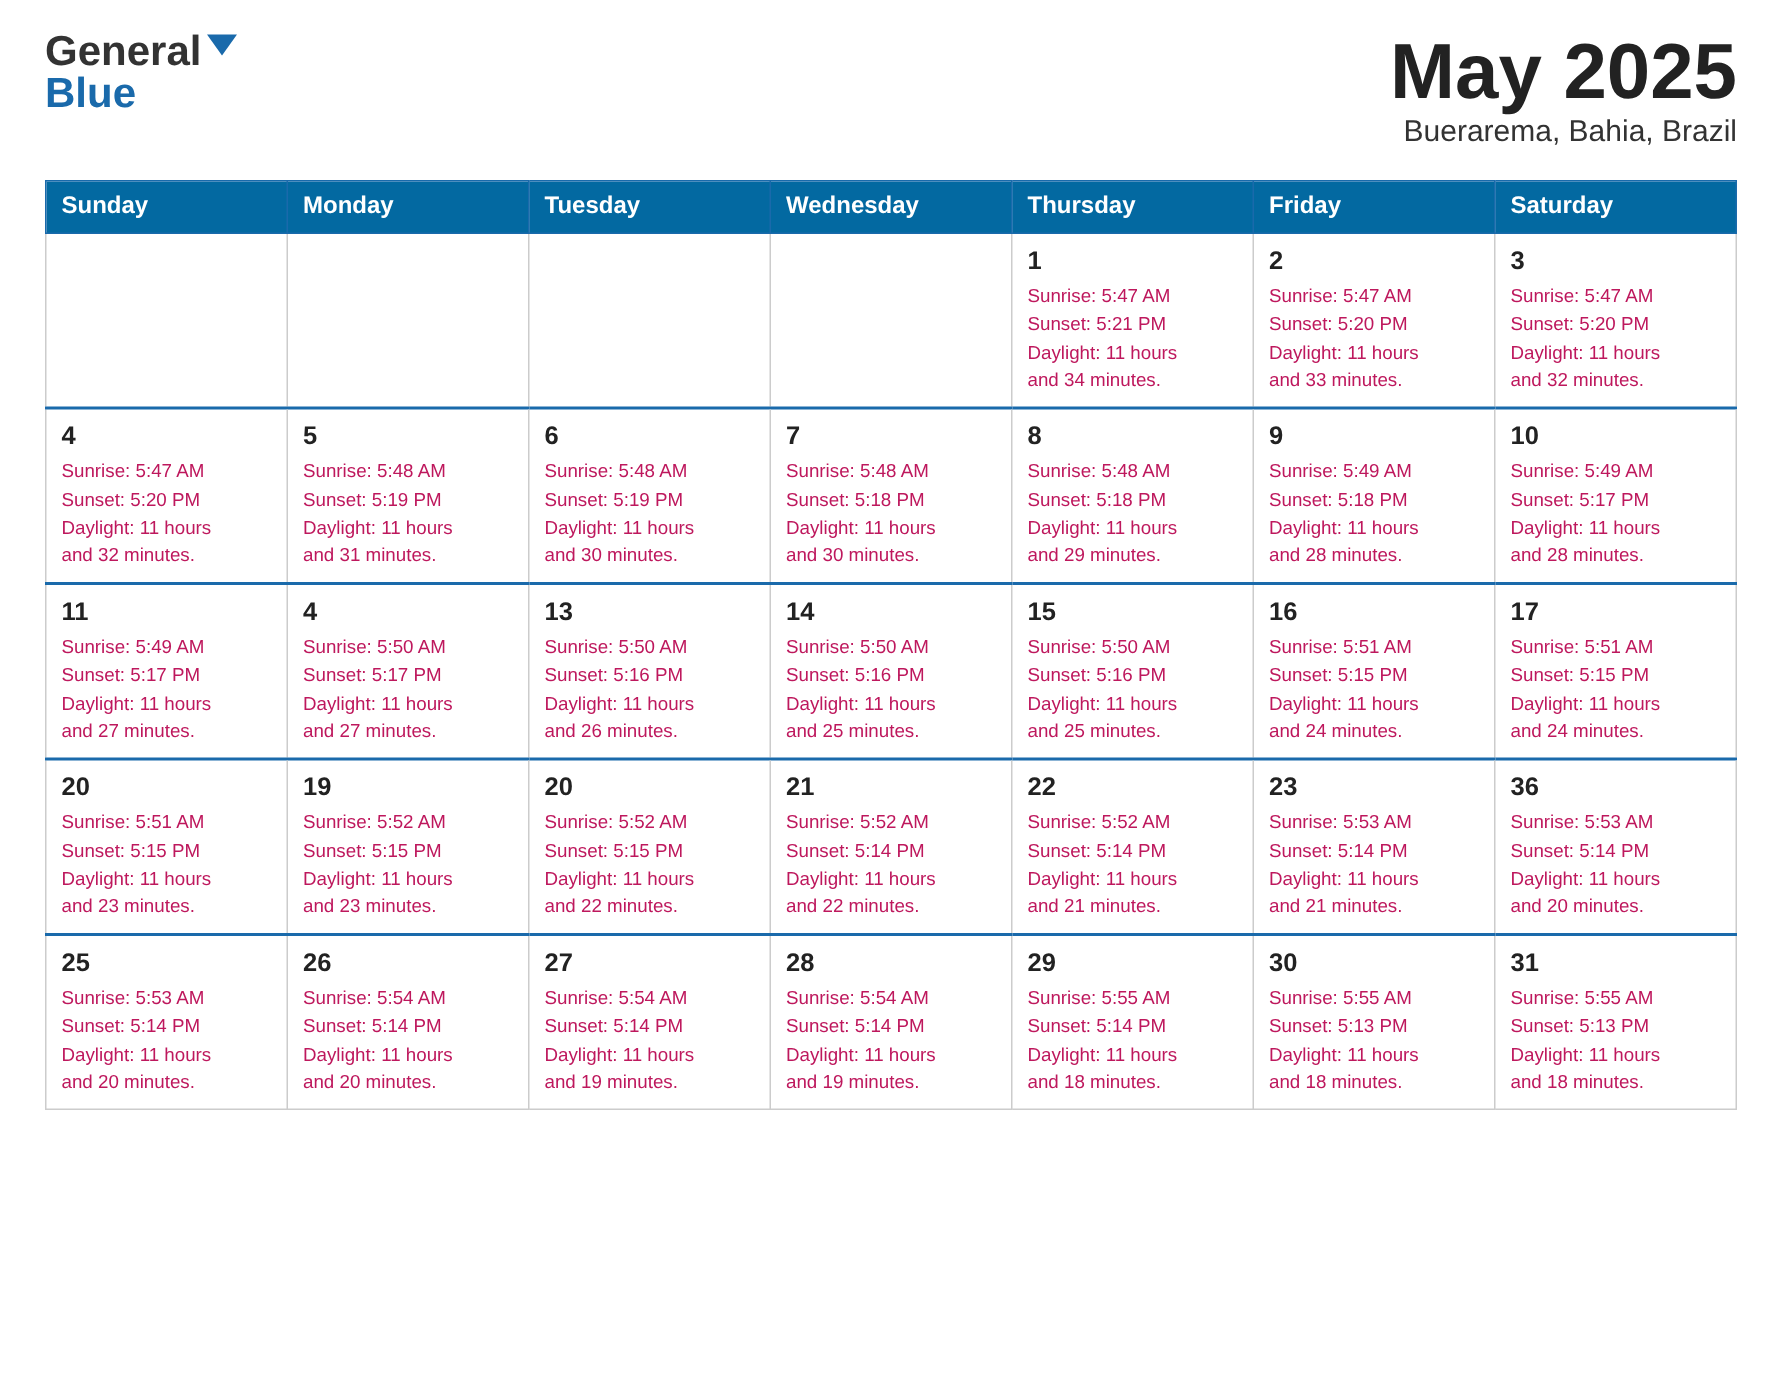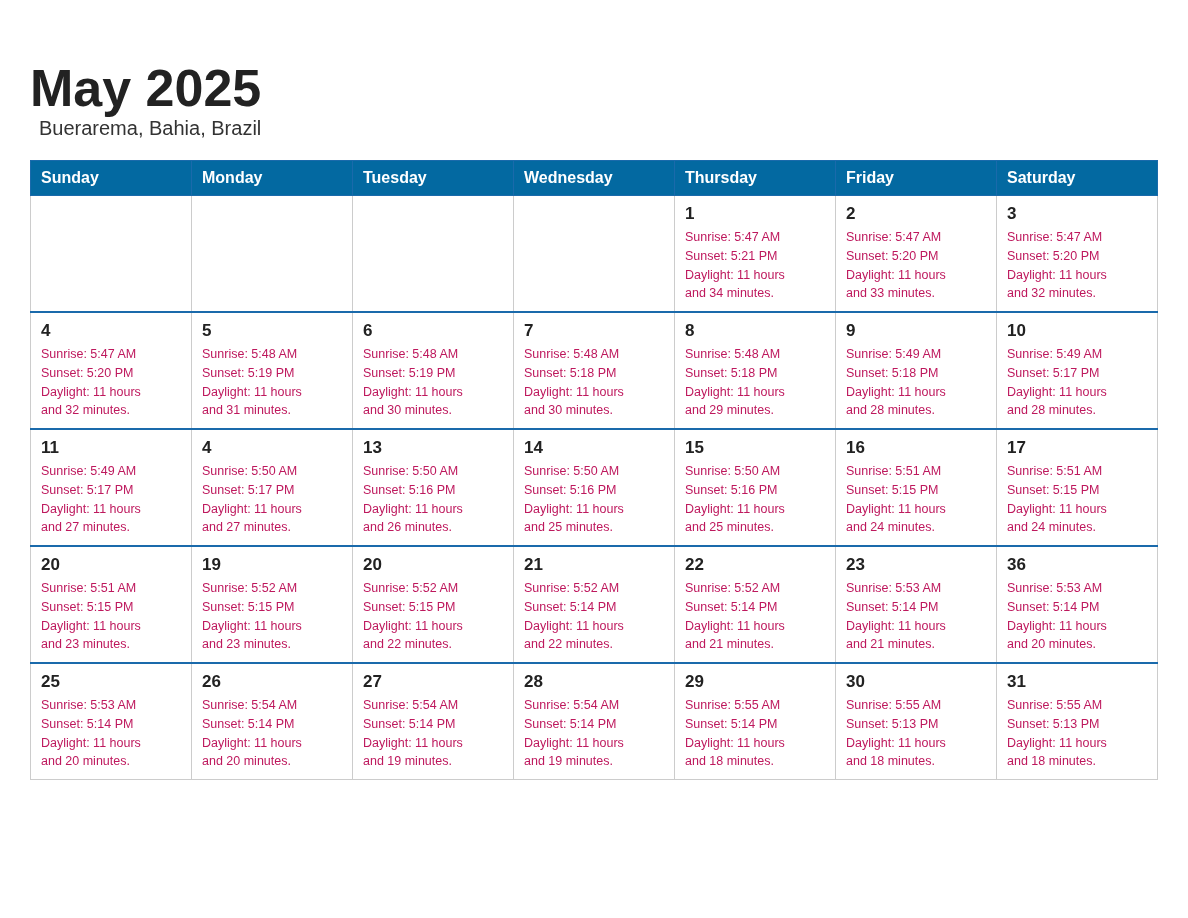--- a/index.html
+++ b/index.html
@@ -40,21 +40,20 @@
       border-left: 10px solid transparent;
       border-right: 10px solid transparent;
       border-top: 14px solid #1a6aab;
       margin-left: 4px;
       vertical-align: middle;
       position: relative;
       top: -4px;
     }
     .title-block {
       text-align: right;
-      margin-top: 40px;
     }
     .title-block h1 {
       font-size: 52px;
       font-weight: bold;
       color: #222;
       line-height: 1.1;
     }
     .title-block h2 {
       font-size: 20px;
       font-weight: normal;
@@ -95,20 +94,27 @@
       background: #fff;
     }
     .row-divider td {
       border-top: 2px solid #1a6aab;
     }
   </style>
 </head>
 <body>
 
 <div class="header">
+  <div class="logo">
+    <div style="display:flex; align-items:center;">
+      <span class="logo-general">General</span>
+      <span class="logo-triangle"></span>
+    </div>
+    <span class="logo-blue">Blue</span>
+  </div>
   <div class="title-block">
     <h1>May 2025</h1>
     <h2>Buerarema, Bahia, Brazil</h2>
   </div>
 </div>
 
 <table class="calendar">
   <thead>
     <tr>
       <th>Sunday</th>

